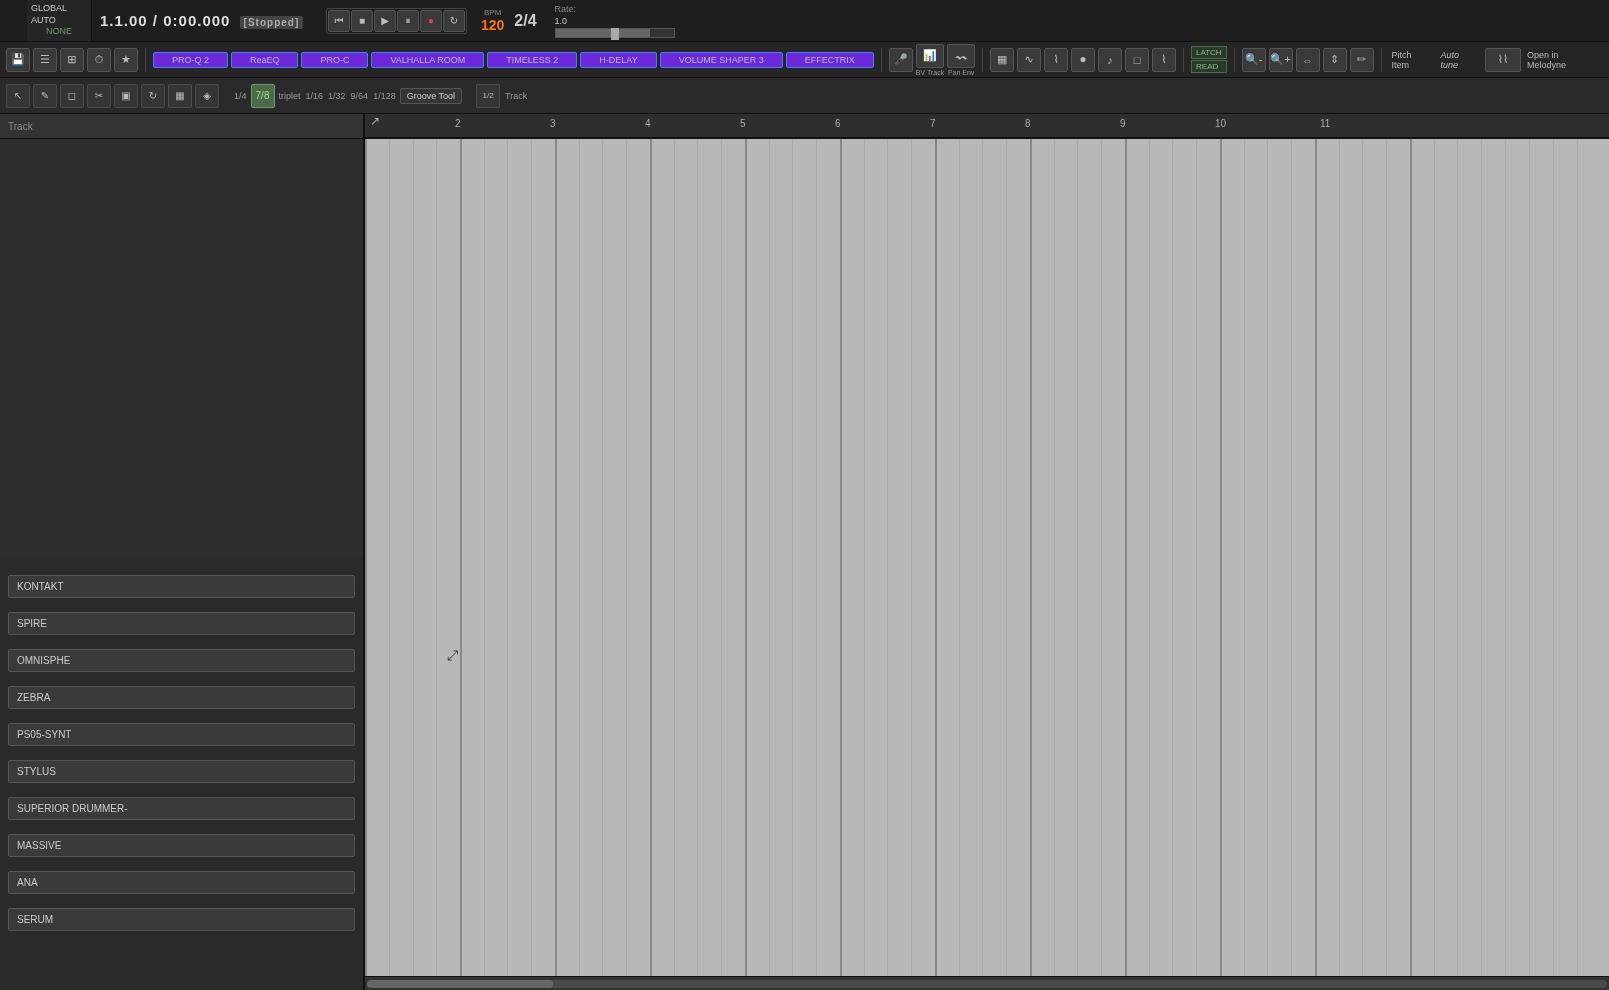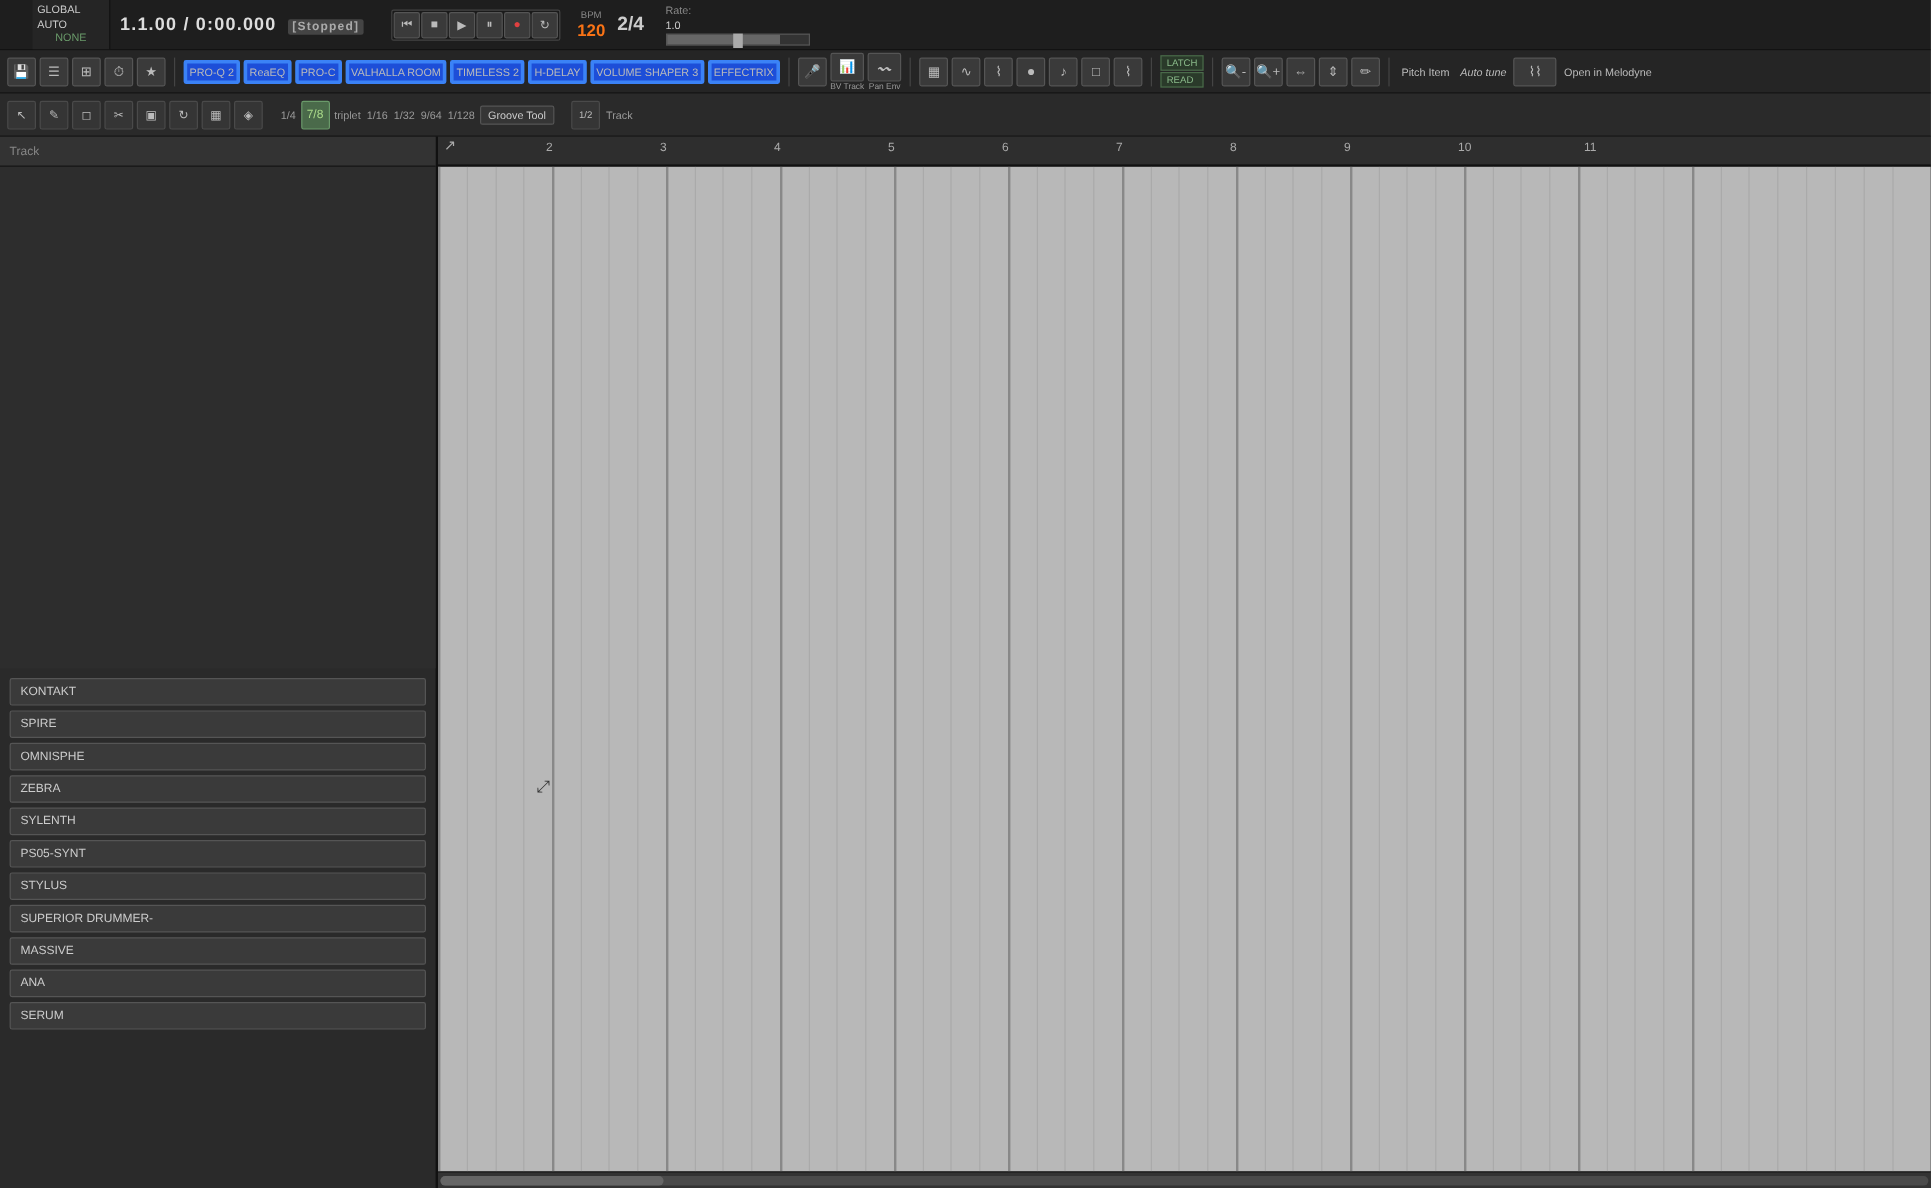--- a/index.html
+++ b/index.html
@@ -140,24 +140,24 @@
       display: flex;
       align-items: center;
       height: 36px;
       background: #252525;
       border-bottom: 1px solid #111;
       padding: 0 6px;
       gap: 3px;
     }
 
     .plugin-btn {
-      background: #1d4ed8;
-      border: 3px solid #3b82f6;
+      background: #6d28d9;
+      border: 1px solid #3b82f6;
       color: #bbb;
-      padding: 2px 2px;
+      padding: 2px 18px;
       font-size: 9px;
       cursor: pointer;
       border-radius: 2px;
       white-space: nowrap;
     }
 
     .toolbar2-icon {
       background: #3a3a3a;
       border: 1px solid #555;
       color: #bbb;
@@ -275,20 +275,21 @@
 
     .instrument-btn {
       background: #3a3a3a;
       border: 1px solid #555;
       color: #ccc;
       padding: 5px 8px;
       font-size: 10px;
       cursor: pointer;
       text-align: left;
       border-radius: 2px;
+      margin-top: 10px;
     }
 
     
     #piano-roll {
       flex: 1;
       display: flex;
       flex-direction: column;
       background: #3a3a3a;
     }
 
@@ -501,21 +502,20 @@
 
     <div style="flex:1;background:#2d2d2d;position:relative;">
       
     </div>
 
     <div id="instruments-list">
       <button class="instrument-btn">KONTAKT</button>
       <button class="instrument-btn">SPIRE</button>
       <button class="instrument-btn">OMNISPHE</button>
       <button class="instrument-btn">ZEBRA</button>
-      <button class="instrument-btn">SYLENTH</button>
       <button class="instrument-btn">PS05-SYNT</button>
       <button class="instrument-btn">STYLUS</button>
       <button class="instrument-btn">SUPERIOR DRUMMER-</button>
       <button class="instrument-btn">MASSIVE</button>
       <button class="instrument-btn">ANA</button>
       <button class="instrument-btn">SERUM</button>
     </div>
   </div>
 
   <div id="piano-roll">

